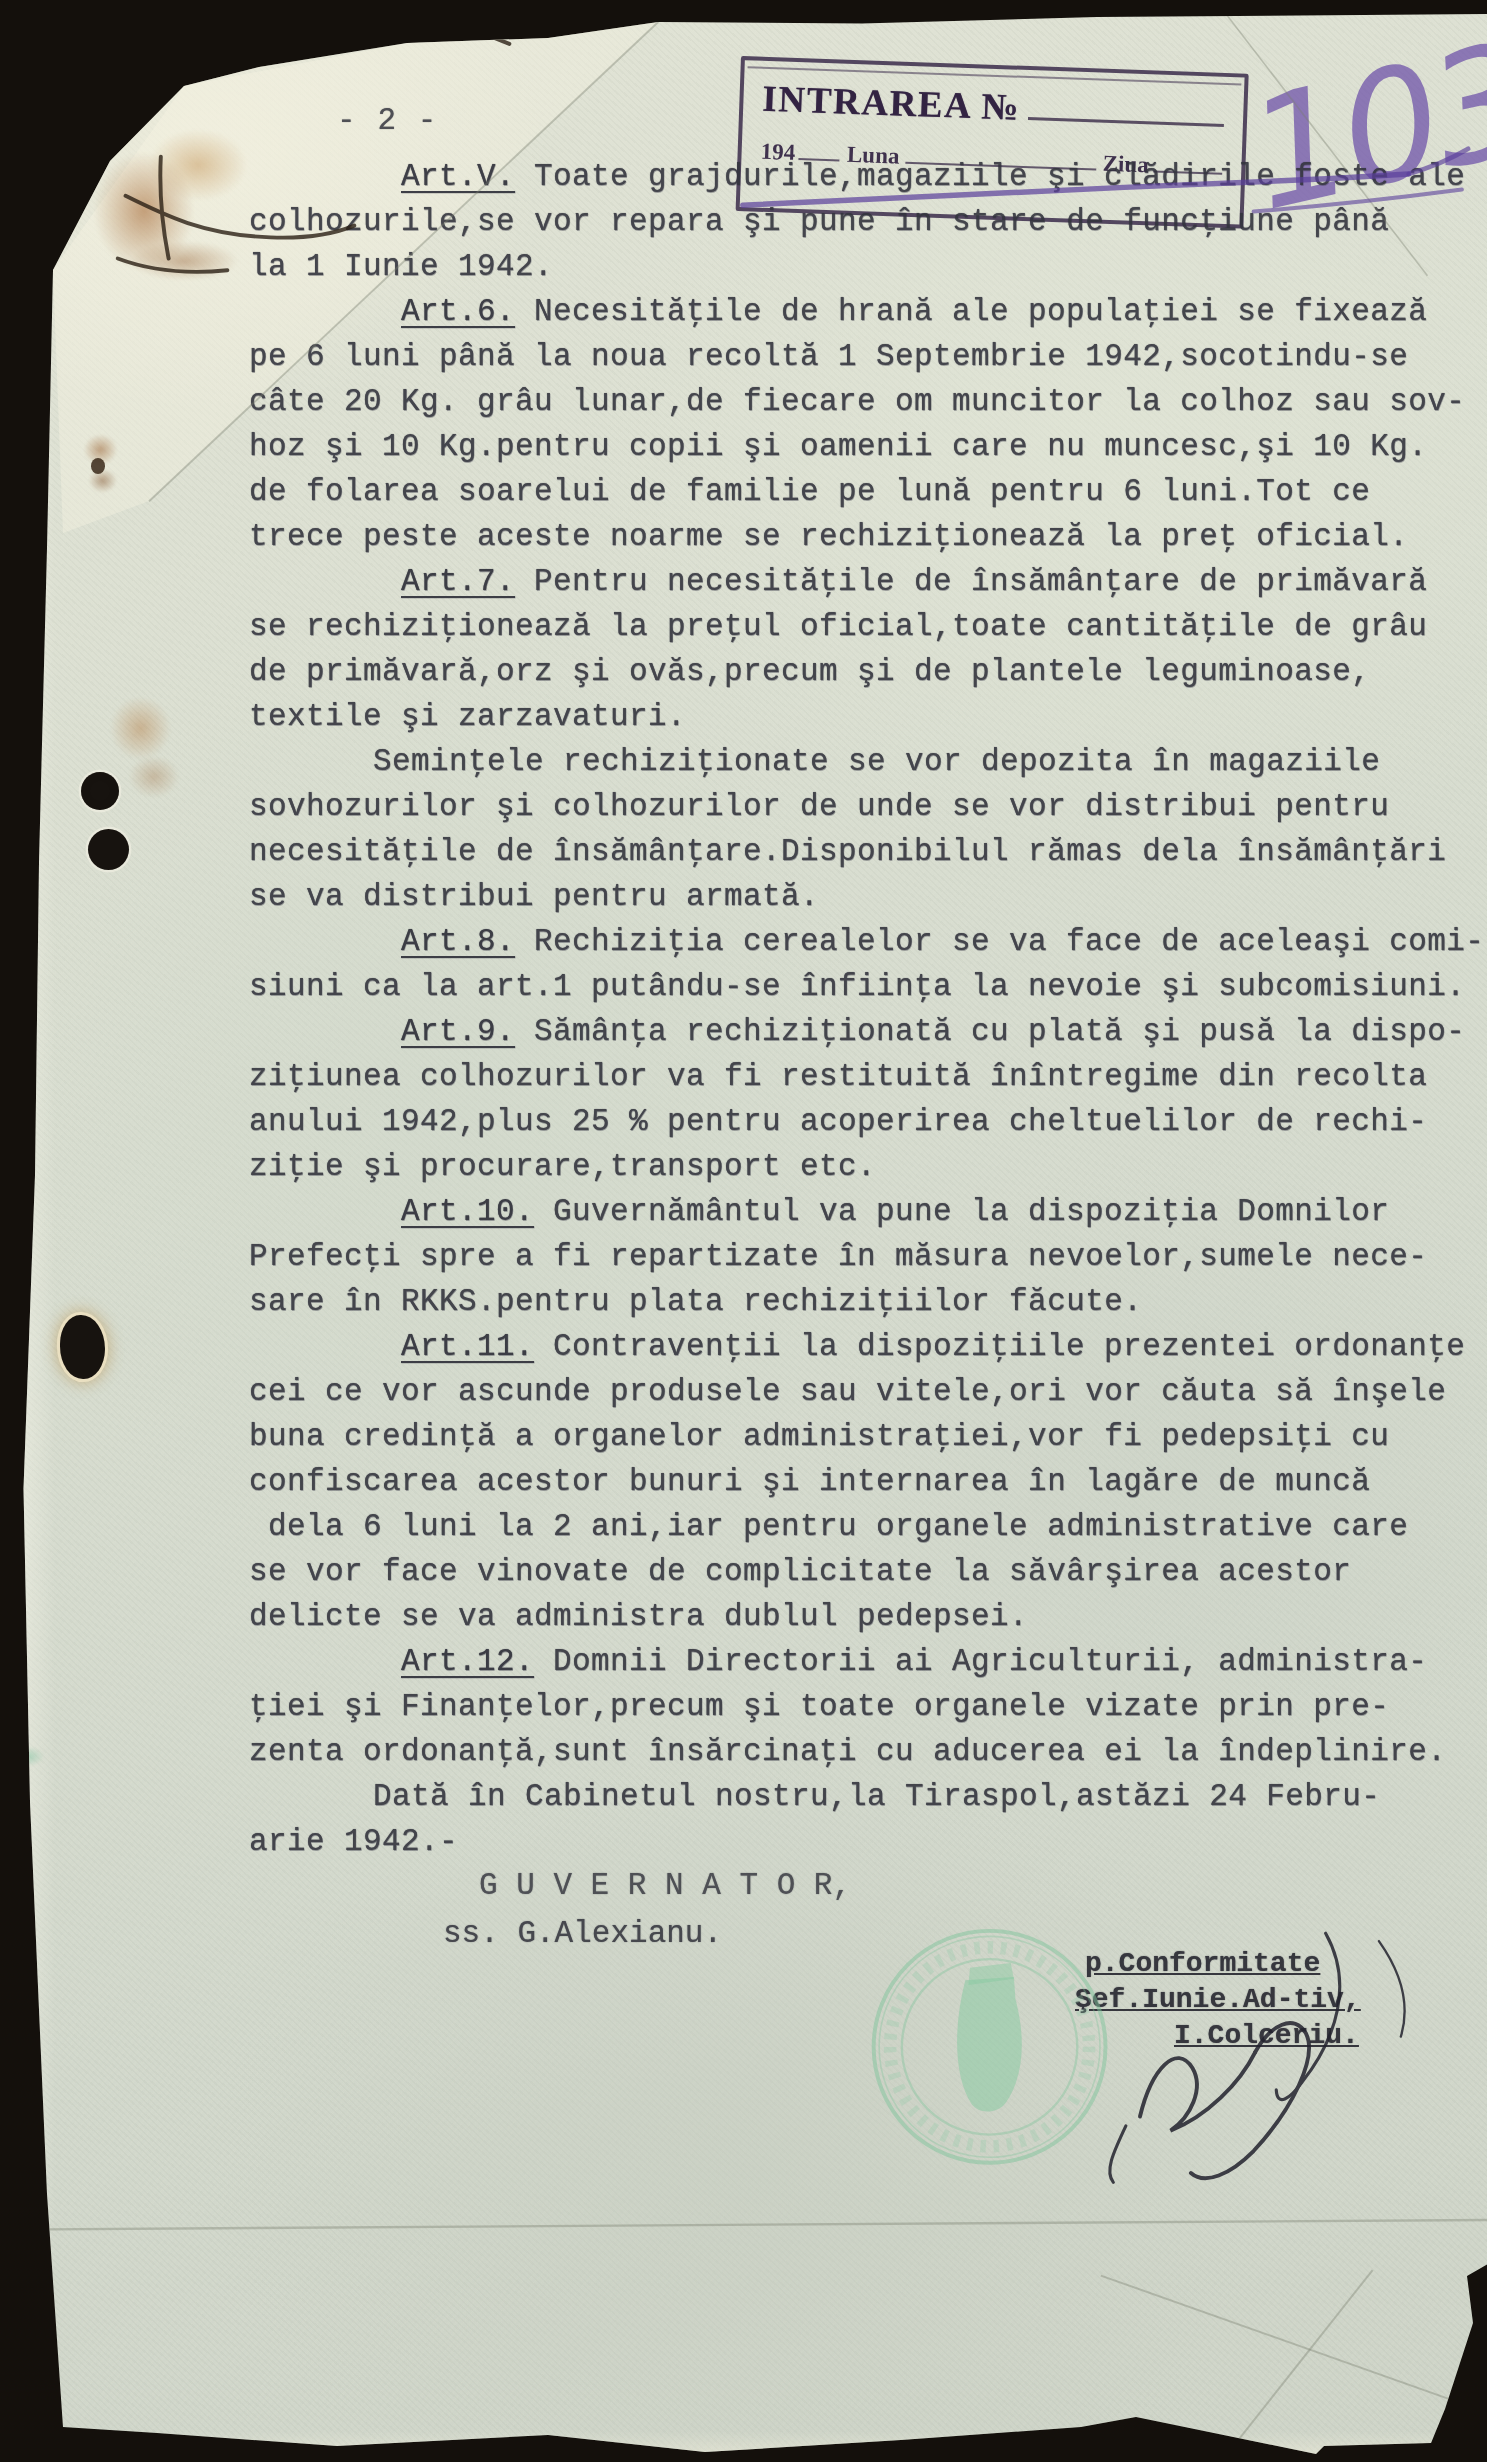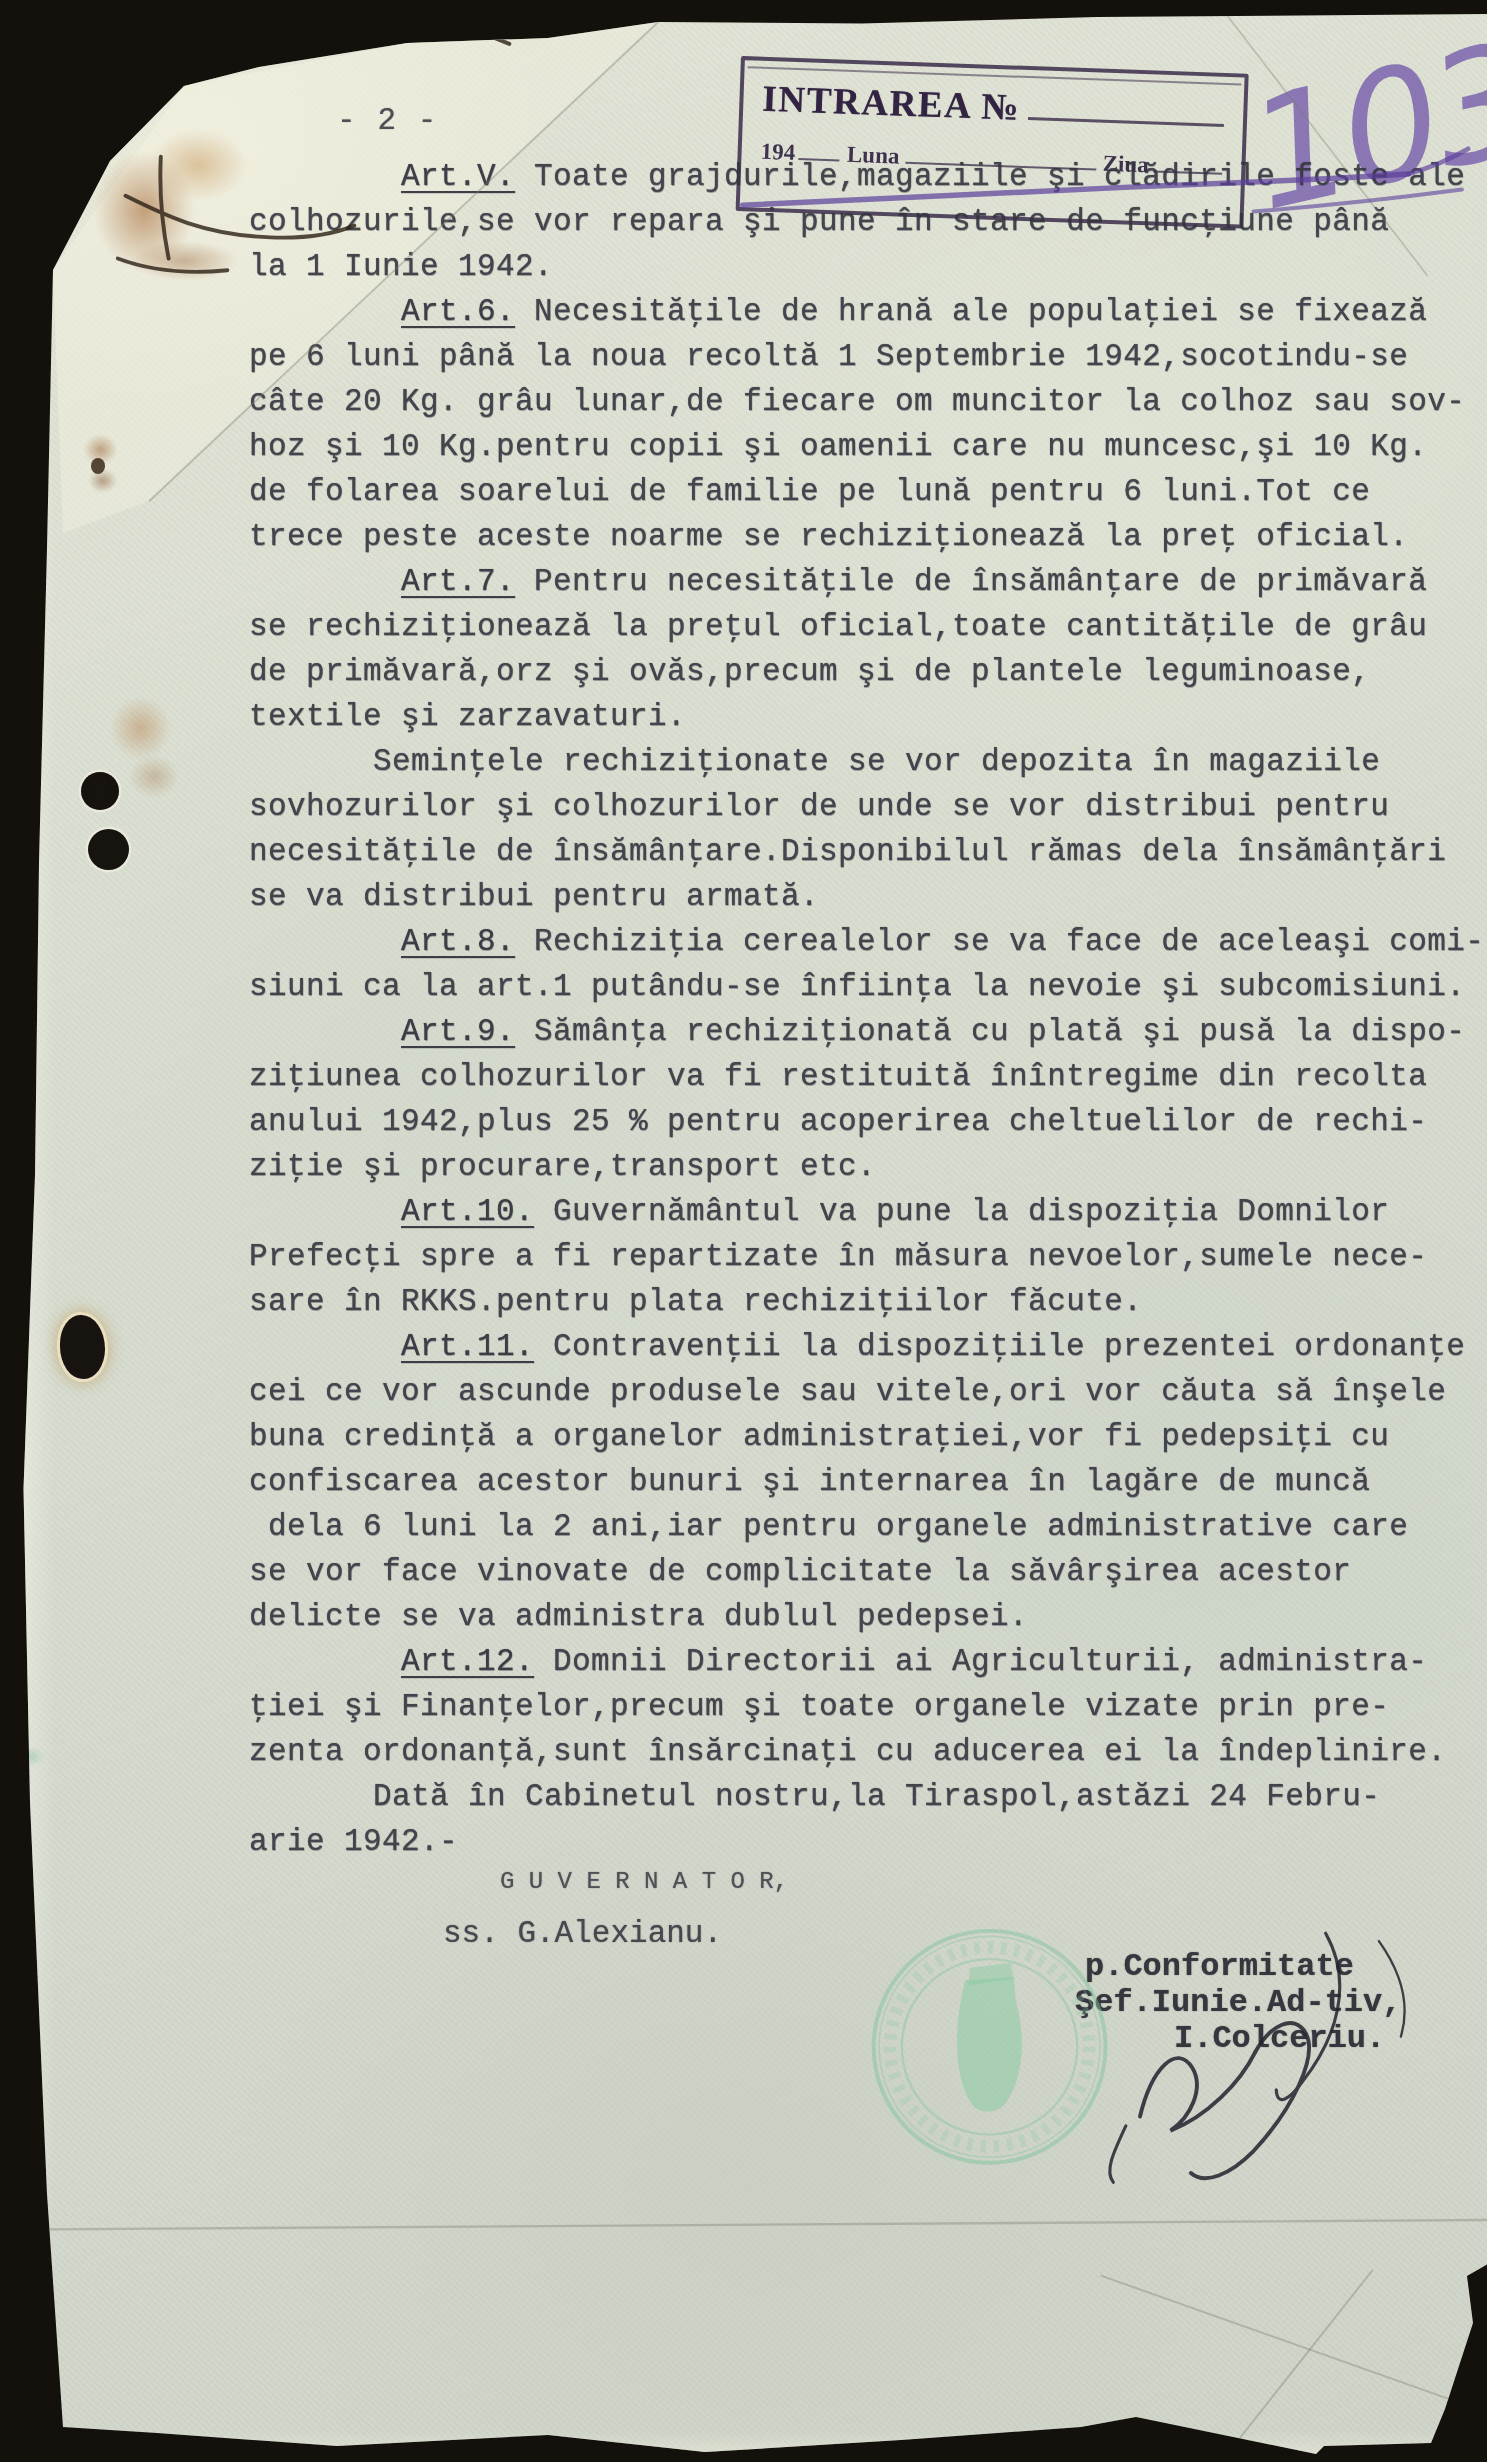--- a/index.html
+++ b/index.html
@@ -24,23 +24,23 @@
   .corner-flap{position:absolute;left:0;top:0;width:705px;height:595px;pointer-events:none;
     clip-path:polygon(53px 270px,184px 86px,407px 43px,658px 22px,149px 501px,63px 533px);
     background:linear-gradient(135deg,rgba(246,243,226,.55),rgba(240,238,220,.25));}
   .typed{position:absolute;left:249px;top:154px;width:1254px;
     font-size:31px;line-height:45px;letter-spacing:0.4px;color:#34353e;opacity:.9;
     text-shadow:0.5px 0.5px 0 rgba(58,58,72,.4),0 0 1px rgba(48,48,60,.8);filter:blur(0.2px);}
   .tline{white-space:pre;}
   .tline.ind{padding-left:124px;}
   .typed u,.u{text-decoration-line:underline;text-decoration-thickness:2.4px;text-underline-offset:5.5px;color:#2c2d37;margin-left:28px;}
   .pgnum{position:absolute;left:337px;top:103px;font-size:31px;letter-spacing:1.6px;color:#34353e;opacity:.85;text-shadow:0 0 1px rgba(48,48,60,.8);}
-  .sig-title{position:absolute;left:479px;top:1868px;font-size:24px;color:#2f3039;opacity:.8;text-shadow:0 0 1.2px rgba(48,48,60,.8);filter:blur(0.2px);margin-left:21px;}
+  .sig-title{position:absolute;left:479px;top:1868px;font-size:31px;color:#2f3039;opacity:.8;text-shadow:0 0 1.2px rgba(48,48,60,.8);filter:blur(0.2px);}
   .sig-ss{position:absolute;left:443px;top:1916px;font-size:31px;color:#2f3039;opacity:.85;text-shadow:0 0 1.2px rgba(48,48,60,.8);filter:blur(0.2px);text-align:center;}
-  .conf{position:absolute;font-weight:700;font-size:32px;color:#26262f;opacity:.9;text-shadow:0 0 1.2px rgba(40,40,52,.8);filter:blur(0.2px);}
+  .conf{position:absolute;font-weight:700;font-size:28px;color:#26262f;opacity:.9;text-shadow:0 0 1.2px rgba(40,40,52,.8);filter:blur(0.2px);text-decoration:underline;}
   .conf1{left:1085px;top:1948px;} .conf2{left:1075px;top:1984px;} .conf3{left:1174px;top:2020px;}
   .stamp-box{position:absolute;left:741px;top:56px;width:508px;height:155px;transform:rotate(2deg);transform-origin:left top;
     border:4.7px solid rgba(52,36,70,.82);border-radius:2.4px;box-sizing:border-box;padding:7.8px 19px 6.3px 19px;color:rgba(45,30,62,.9);
     font-family:"Liberation Serif","DejaVu Serif",serif;}
   .stamp-box::before{content:'';position:absolute;left:3.1px;right:3.1px;top:6.3px;border-top:2.4px solid rgba(52,36,70,.5);}
   .sb-row1{display:flex;align-items:baseline;margin-top:7.8px;}
   .sb-title{font-weight:700;font-size:37px;letter-spacing:1.6px;white-space:nowrap;text-shadow:0 0 0.8px rgba(45,30,62,.7);}
   .sb-line{flex:1;border-bottom:3.1px solid rgba(45,30,62,.75);height:25px;margin-left:7.8px;}
   .sb-row2{display:flex;align-items:baseline;margin-top:19px;font-size:23px;font-weight:700;}
   .seg{border-bottom:2.4px solid rgba(45,30,62,.7);height:17px;}

